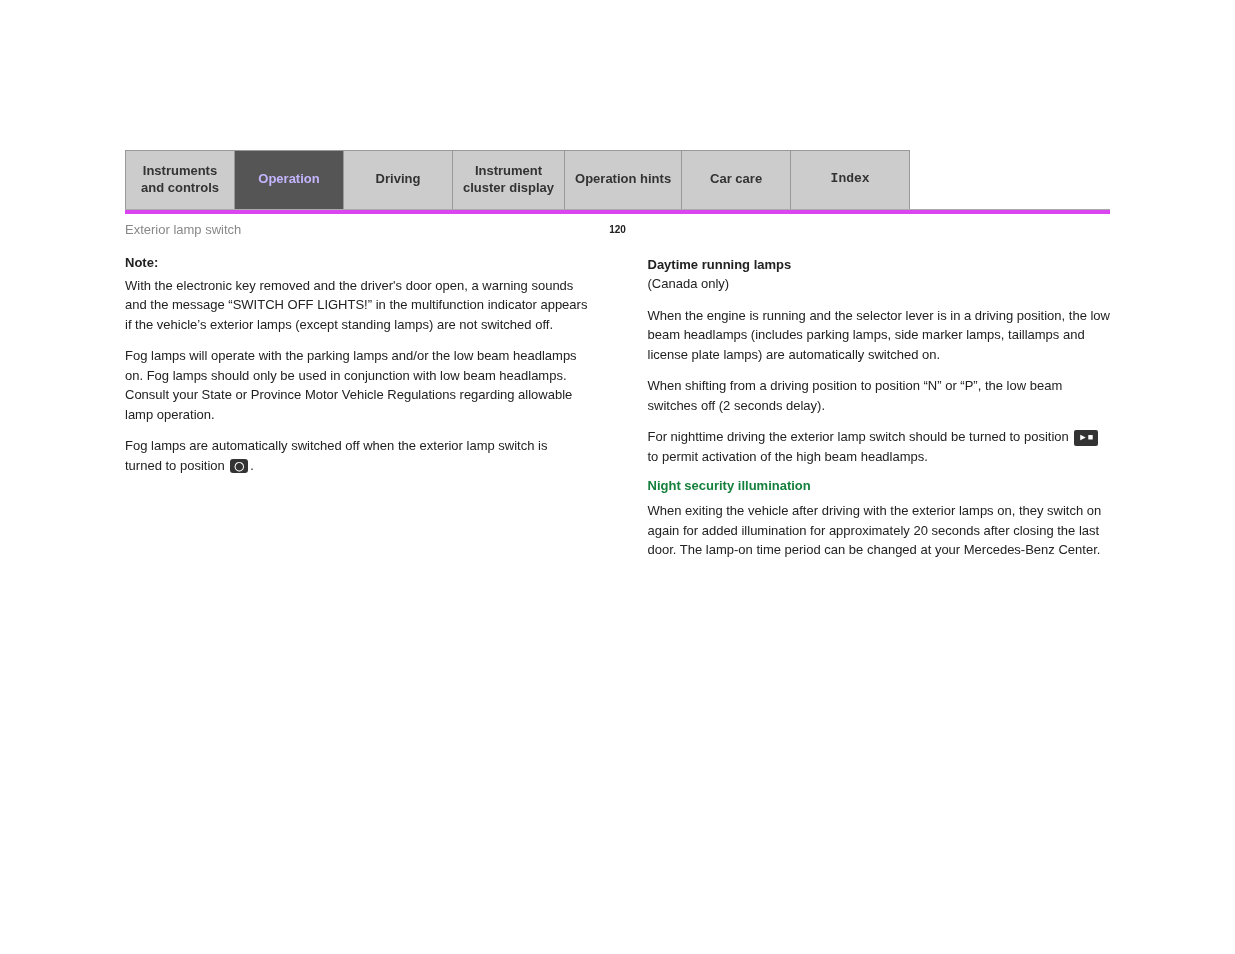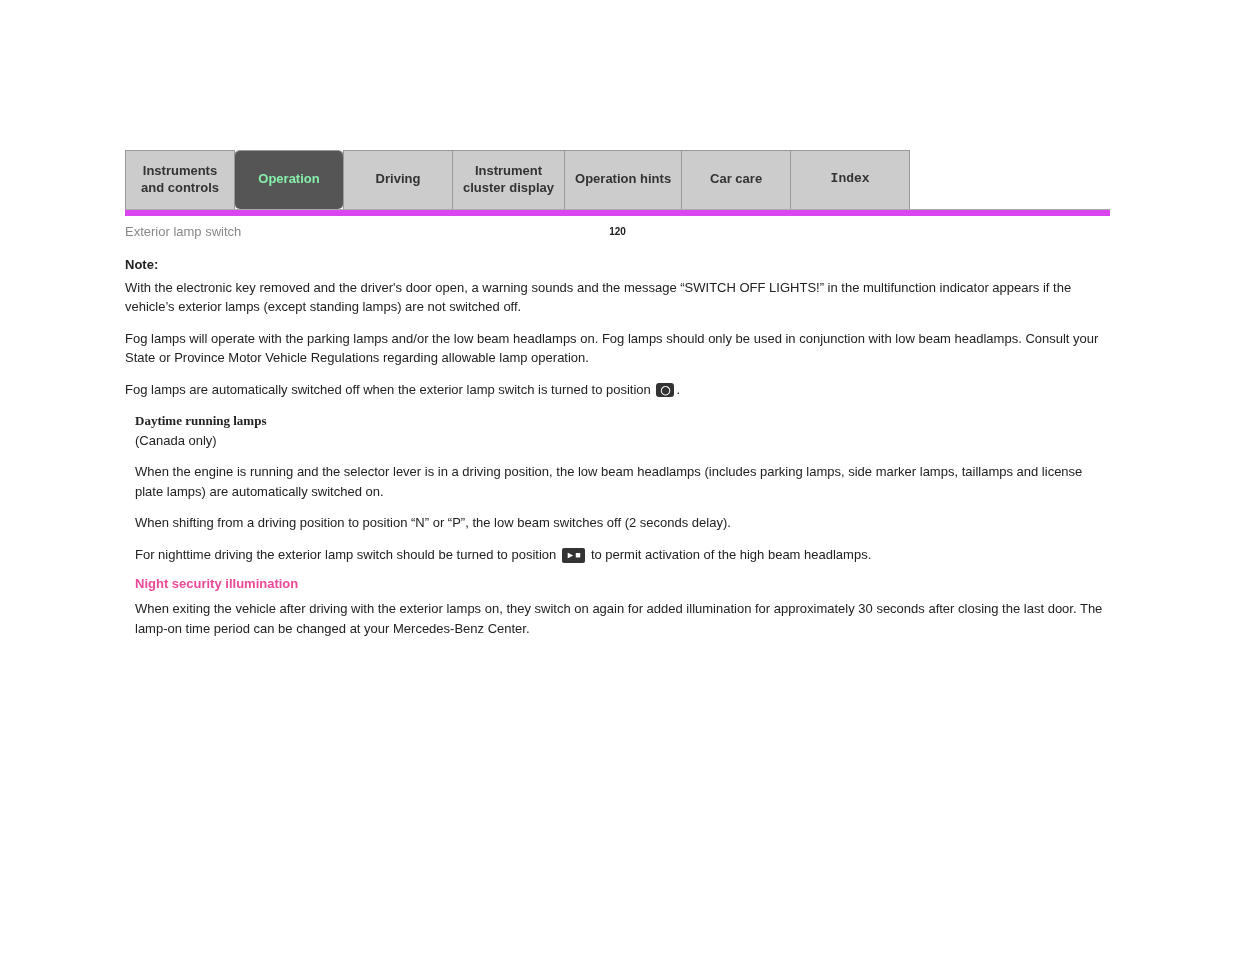--- a/index.html
+++ b/index.html
@@ -39,40 +39,40 @@
     .nav-tab:not(:first-child) {
       margin-left: -1px;
     }
 
     
     .page-header {
       display: flex;
       align-items: center;
       margin: 0 125px;
       padding: 8px 0;
-      border-top: 6px solid #d946ef;
+      border-top: 4px solid #d946ef;
       border-bottom: none;
     }
     .page-breadcrumb {
       color: #888;
       font-size: 13px;
       flex: 1;
     }
     .page-number {
       font-size: 10px;
       font-weight: bold;
       flex: 1;
       text-align: center;
     }
 
     
     .content-area {
       display: flex;
       margin: 10px 125px 0 125px;
-      flex-direction: column;
+      gap: 40px;
     }
 
     .col-left {
       flex: 1;
       padding-right: 10px;
     }
     .col-right {
       flex: 1;
       padding-left: 10px;
     }
@@ -85,25 +85,24 @@
     .para {
       margin-bottom: 12px;
       font-size: 13px;
       line-height: 1.5;
       color: #222;
     }
 
     .section-title-bold {
       font-weight: bold;
       font-size: 13px;
-      font-family: Liberation Serif, serif;
     }
 
     .section-title-red {
-      color: #ec4899;
+      color: #15803d;
       font-weight: bold;
       font-size: 13px;
       margin-bottom: 8px;
       margin-top: 4px;
     }
 
     
     .inline-icon {
       display: inline-flex;
       align-items: center;
@@ -140,21 +139,21 @@
     }
   </style>
 </head>
 <body>
 
 <div class="nav-tabs">
   <div class="nav-tab" style="background:#ccc;color:#333;">
     <span style="white-space:pre-line;">Instruments
 and controls</span>
   </div>
-  <div class="nav-tab active" style="background:#555;color:#86efac;border-radius:6px;">
+  <div class="nav-tab active" style="background:#555;color:#c4b5fd;">
     <span>Operation</span>
   </div>
   <div class="nav-tab">
     <span>Driving</span>
   </div>
   <div class="nav-tab">
     <span style="white-space:pre-line;">Instrument
 cluster display</span>
   </div>
   <div class="nav-tab">
@@ -195,16 +194,16 @@
     </p>
     <p class="para">When the engine is running and the selector lever is in a driving position, the low beam headlamps (includes parking lamps, side marker lamps, taillamps and license plate lamps) are automatically switched on.</p>
     <p class="para">When shifting from a driving position to position “N” or “P”, the low beam switches off (2 seconds delay).</p>
     <p class="para">
       <span>For nighttime driving the exterior lamp switch should be turned to position</span>
       <span class="inline-icon">►■</span>
       <span> to permit activation of the high beam headlamps.</span>
     </p>
 
     <div class="section-title-red">Night security illumination</div>
-    <p class="para">When exiting the vehicle after driving with the exterior lamps on, they switch on again for added illumination for approximately 30 seconds after closing the last door. The lamp-on time period can be changed at your Mercedes-Benz Center.</p>
+    <p class="para">When exiting the vehicle after driving with the exterior lamps on, they switch on again for added illumination for approximately 20 seconds after closing the last door. The lamp-on time period can be changed at your Mercedes-Benz Center.</p>
   </div>
 
 </div>
 
 </body></html>

